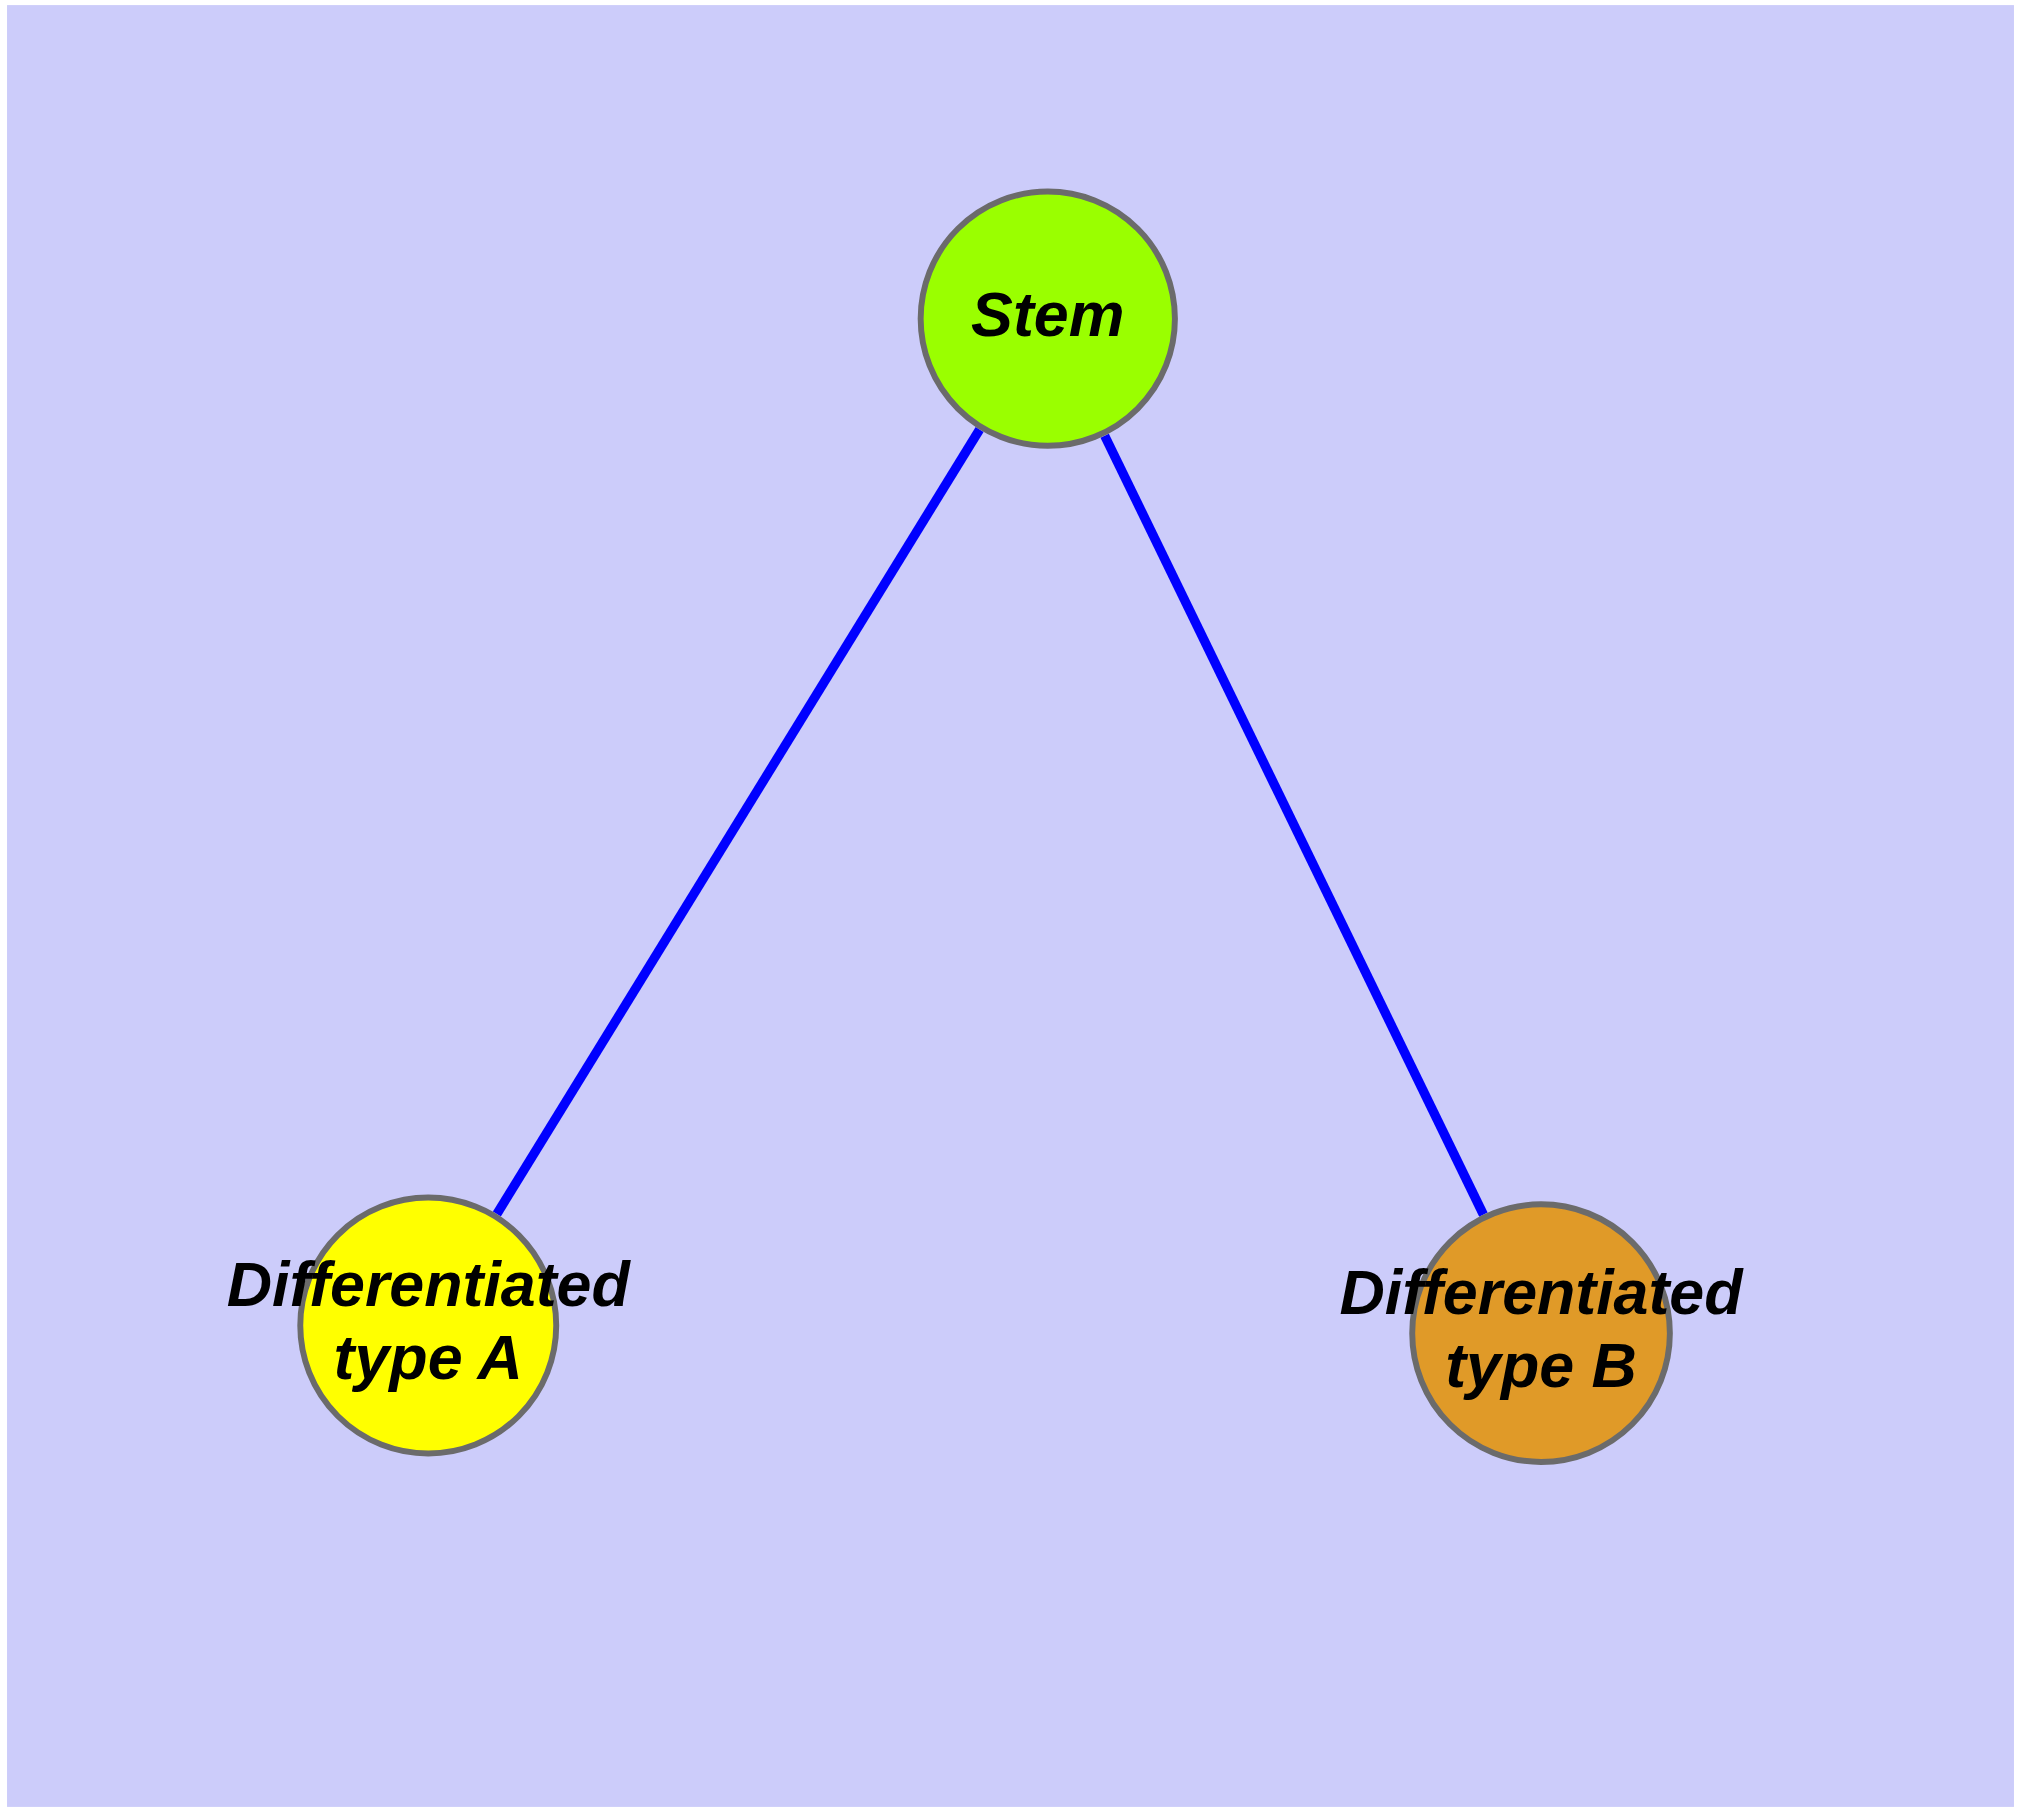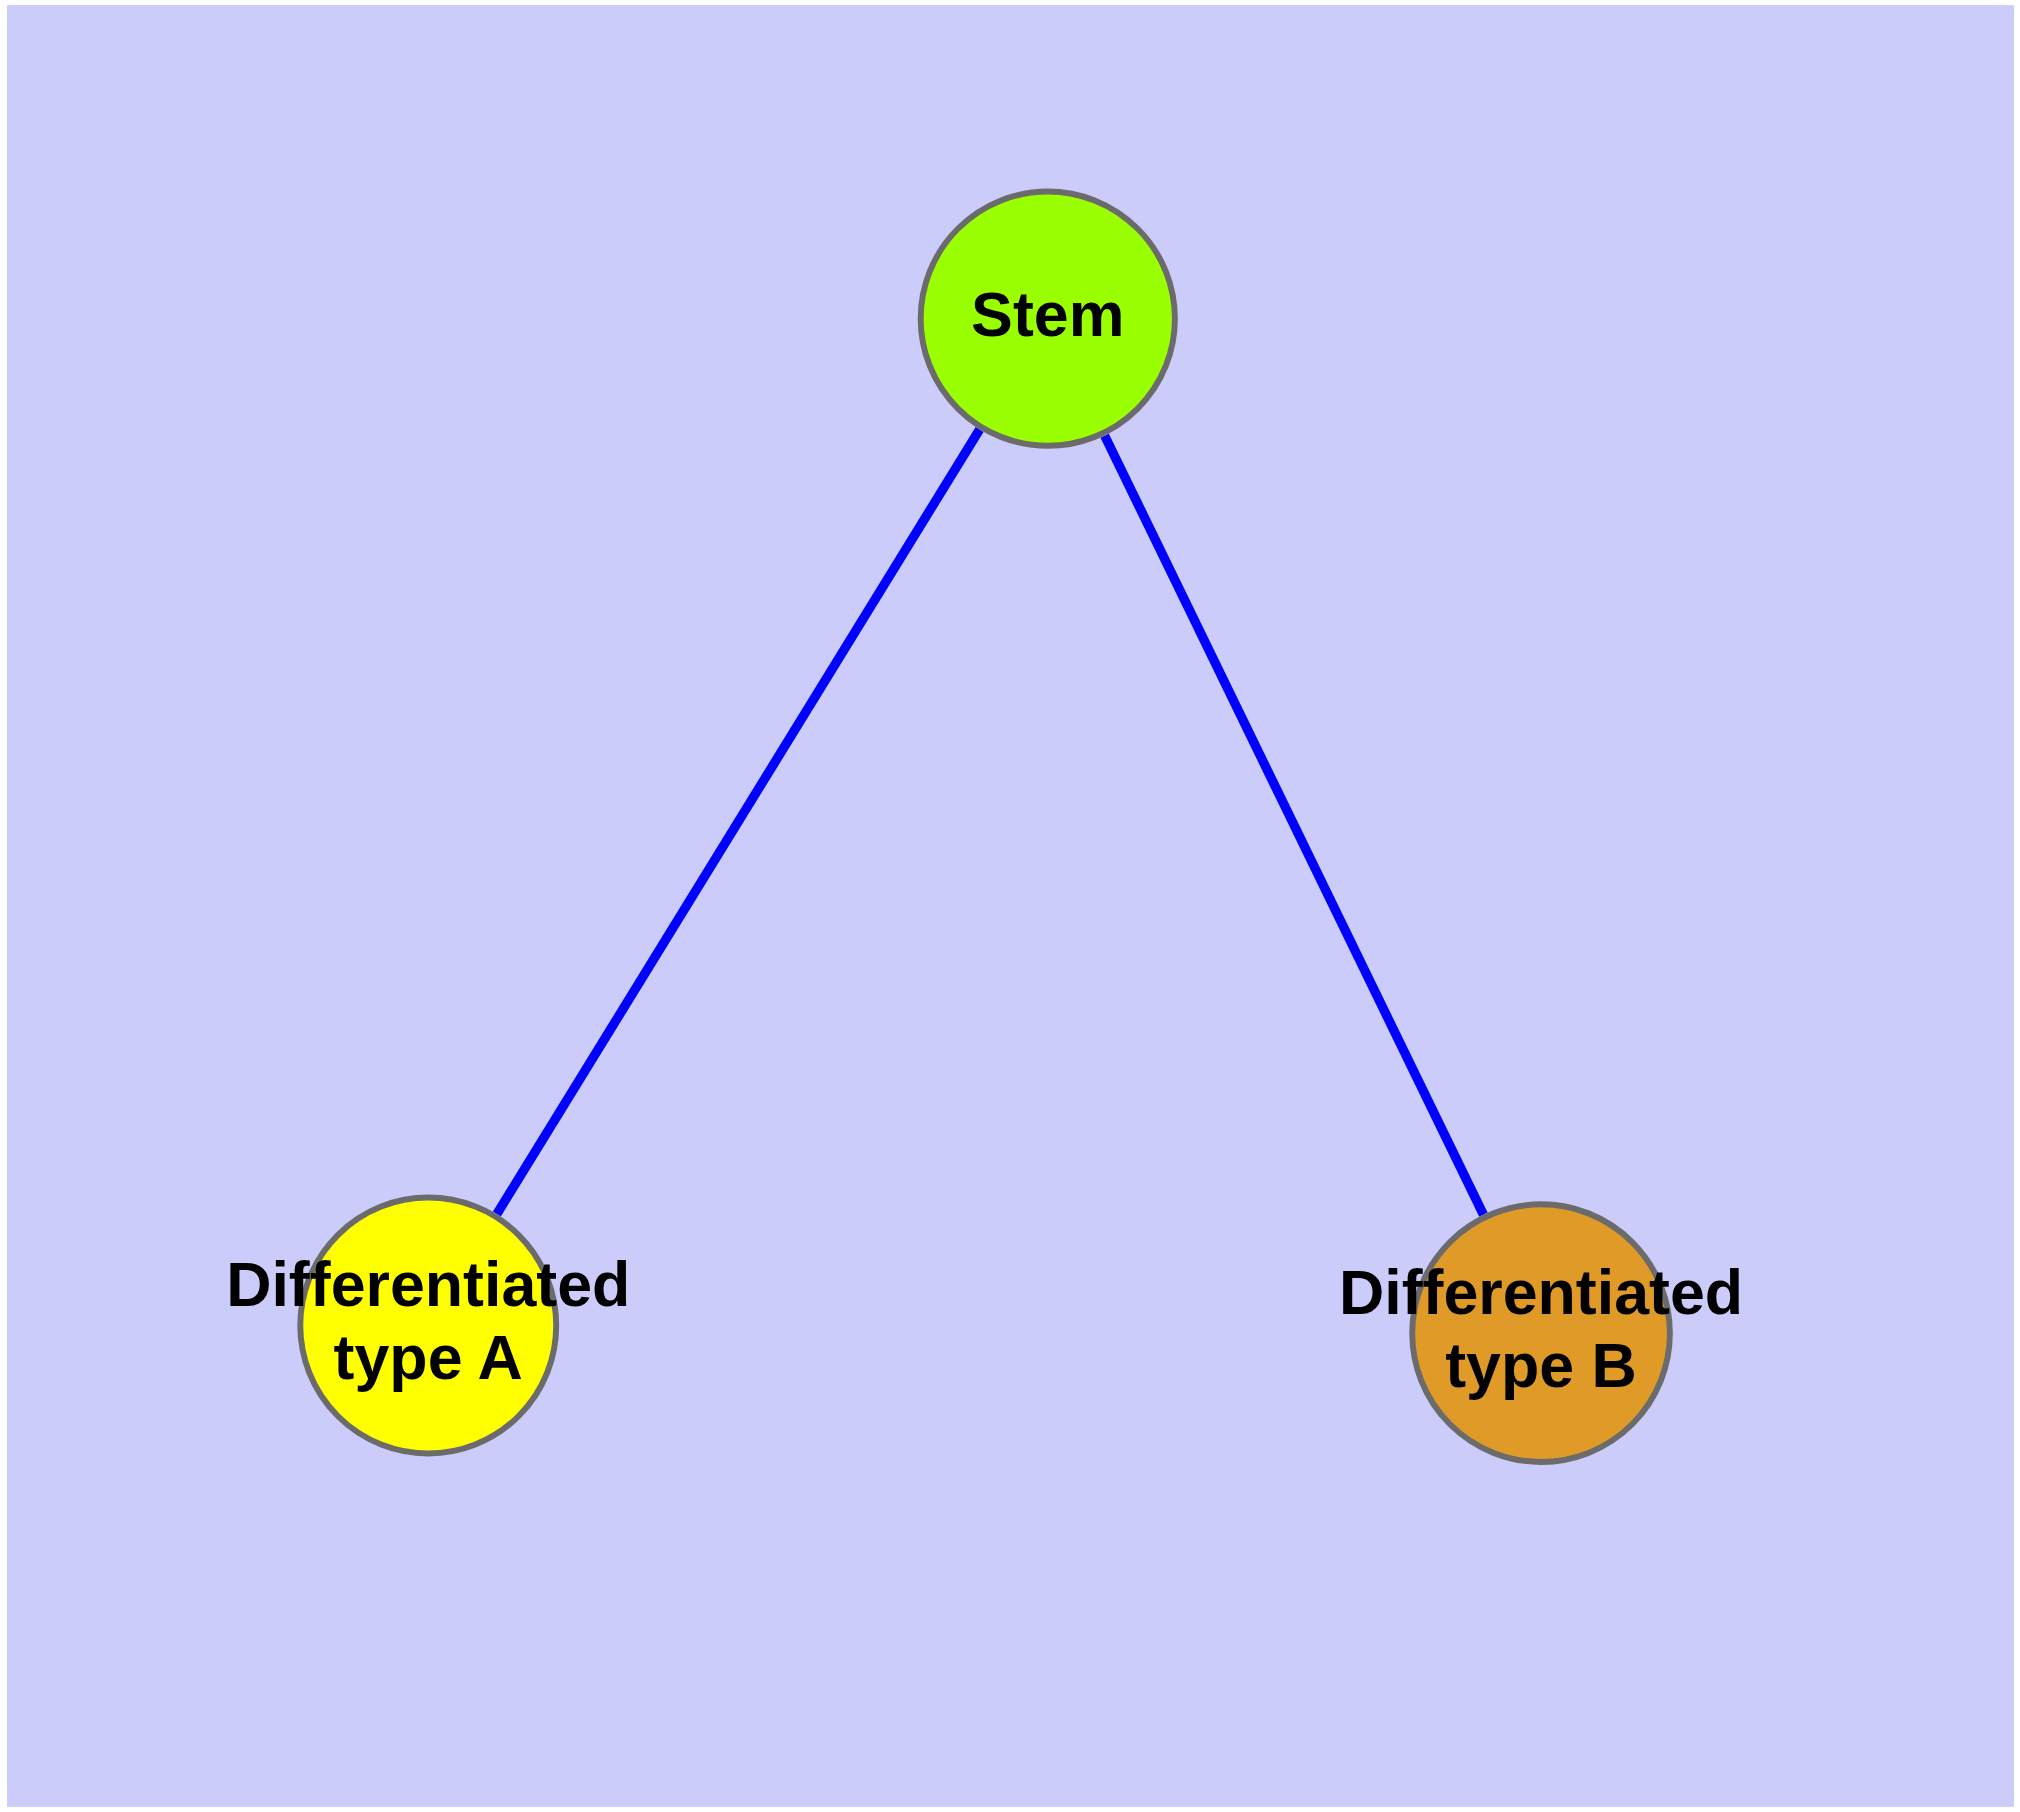--- a/index.html
+++ b/index.html
@@ -12,20 +12,21 @@
     width: 2021px;
     height: 1812px;
     overflow: hidden;
     font-family: "Liberation Sans", sans-serif;
   }
   #canvas {
     position: relative;
     width: 2021px;
     height: 1560px;
     background: #ffffff;
+    font-style: italic;
   }
   #graph-svg {
     position: absolute;
     top: 0;
     left: 0;
     width: 2021px;
     height: 1812px;
     display: block;
   }
   .node-label {

